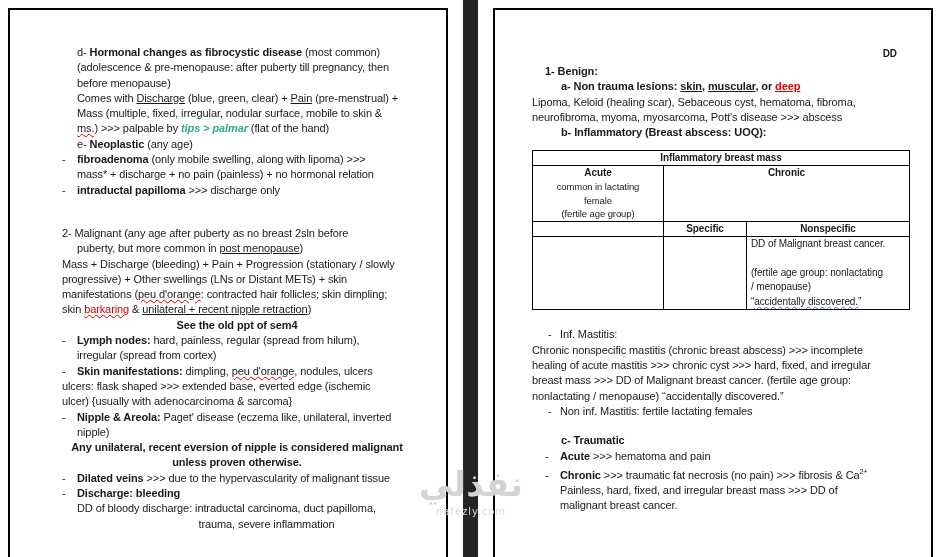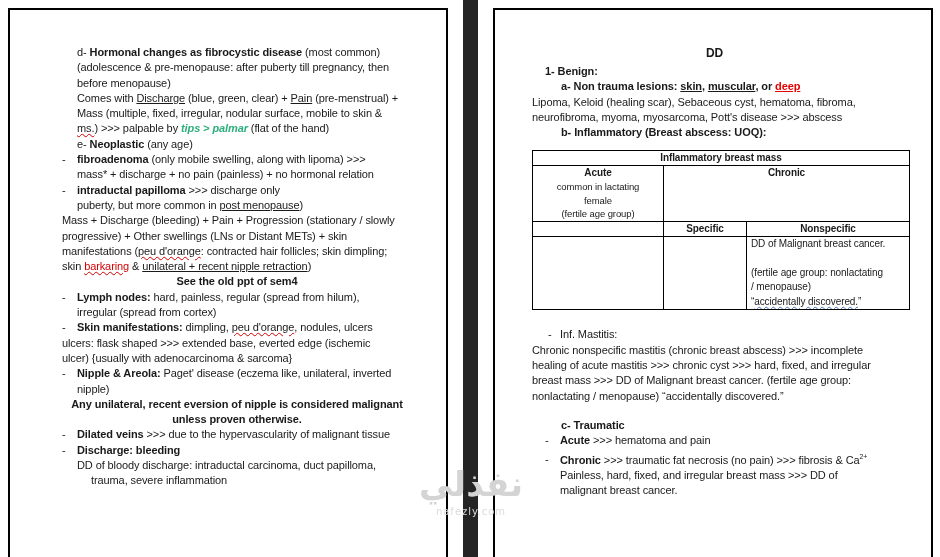--- a/index.html
+++ b/index.html
@@ -15,21 +15,21 @@
   #right-page{left:493px;width:440px;}
   .divider{position:absolute;left:463px;top:0;width:15px;height:557px;background:#242424;z-index:2;}
   .content{
     position:absolute;top:0;left:0;right:0;bottom:0;
     padding-top:35px;font-size:11px;line-height:15.3px;letter-spacing:-0.1px;
   }
   #left-page .content{padding-left:52px;padding-right:4px;}
   #right-page .content{padding-left:37px;padding-right:4px;}
   .line{white-space:nowrap;}
   .line.center{text-align:center;margin-right:30px;}
-  .line.big{font-size:12px;line-height:17px;}
+  .line.big{font-size:10px;line-height:17px;text-align:right;}
   .b{font-weight:bold;}
   .u{text-decoration:underline;}
   .i{font-style:italic;}
   .sup{vertical-align:super;font-size:7px;}
   .sqr{text-decoration-line:underline;text-decoration-style:wavy;text-decoration-color:#d40000;text-decoration-thickness:1px;}
   .sqb{text-decoration-line:underline;text-decoration-style:wavy;text-decoration-color:#4472c4;text-decoration-thickness:1px;}
   table.dd-table{border-collapse:collapse;table-layout:fixed;margin:10px 0 17px 0;}
   table.dd-table td{border:1.5px solid #000;padding:0 4px;vertical-align:top;font-size:10px;line-height:14px;overflow:hidden;}
   td.th{font-weight:bold;text-align:center;}
   td .cell-title{font-weight:bold;text-align:center;}
@@ -47,39 +47,40 @@
       <div class="line" style="margin-left: 15px;"><span>d- </span><span class="b">Hormonal changes as fibrocystic disease</span><span> (most common)</span></div>
       <div class="line" style="margin-left: 15px;"><span>(adolescence &amp; pre-menopause: after puberty till pregnancy, then</span></div>
       <div class="line" style="margin-left: 15px;"><span>before menopause)</span></div>
       <div class="line" style="margin-left: 15px;"><span>Comes with </span><span class="u">Discharge</span><span> (blue, green, clear) + </span><span class="u">Pain</span><span> (pre-menstrual) +</span></div>
       <div class="line" style="margin-left: 15px;"><span>Mass (multiple, fixed, irregular, nodular surface, mobile to skin &amp;</span></div>
       <div class="line" style="margin-left: 15px;"><span class="sqr">ms.</span><span>) &gt;&gt;&gt; palpable by </span><span class="b i" style="color: rgb(46, 175, 125);">tips &gt; palmar</span><span> (flat of the hand)</span></div>
       <div class="line" style="margin-left: 15px;"><span>e- </span><span class="b">Neoplastic</span><span> (any age)</span></div>
       <div class="line"><span style="display: inline-block; width: 15px;">-</span><span class="b">fibroadenoma</span><span> (only mobile swelling, along with lipoma) &gt;&gt;&gt;</span></div>
       <div class="line" style="margin-left: 15px;"><span>mass* + discharge + no pain (painless) + no hormonal relation</span></div>
       <div class="line"><span style="display: inline-block; width: 15px;">-</span><span class="b">intraductal papilloma</span><span> &gt;&gt;&gt; discharge only</span></div>
+      <div class="line" style="margin-top: 28px;"><span>2- Malignant (any age after puberty as no breast 2sln before</span></div>
       <div class="line" style="margin-left: 15px;"><span>puberty, but more common in </span><span class="u">post menopause</span><span>)</span></div>
       <div class="line"><span>Mass + Discharge (bleeding) + Pain + Progression (stationary / slowly</span></div>
       <div class="line"><span>progressive) + Other swellings (LNs or Distant METs) + skin</span></div>
       <div class="line"><span>manifestations (</span><span class="sqr">peu d'orange</span><span>: contracted hair follicles; skin dimpling;</span></div>
       <div class="line"><span>skin </span><span class="sqr" style="color: rgb(212, 0, 0);">barkaring</span><span> &amp; </span><span class="u">unilateral + recent nipple retraction</span><span>)</span></div>
       <div class="line center"><span class="b">See the old ppt of sem4</span></div>
       <div class="line"><span style="display: inline-block; width: 15px;">-</span><span class="b">Lymph nodes:</span><span> hard, painless, regular (spread from hilum),</span></div>
       <div class="line" style="margin-left: 15px;"><span>irregular (spread from cortex)</span></div>
       <div class="line"><span style="display: inline-block; width: 15px;">-</span><span class="b">Skin manifestations:</span><span> dimpling, </span><span class="sqr">peu d'orange</span><span>, nodules, ulcers</span></div>
       <div class="line"><span>ulcers: flask shaped &gt;&gt;&gt; extended base, everted edge (ischemic</span></div>
       <div class="line"><span>ulcer) {usually with adenocarcinoma &amp; sarcoma}</span></div>
       <div class="line"><span style="display: inline-block; width: 15px;">-</span><span class="b">Nipple &amp; Areola:</span><span> Paget' disease (eczema like, unilateral, inverted</span></div>
       <div class="line" style="margin-left: 15px;"><span>nipple)</span></div>
       <div class="line center"><span class="b">Any unilateral, recent eversion of nipple is considered malignant</span></div>
       <div class="line center"><span class="b">unless proven otherwise.</span></div>
       <div class="line"><span style="display: inline-block; width: 15px;">-</span><span class="b">Dilated veins</span><span> &gt;&gt;&gt; due to the hypervascularity of malignant tissue</span></div>
       <div class="line"><span style="display: inline-block; width: 15px;">-</span><span class="b">Discharge: bleeding</span></div>
       <div class="line" style="margin-left: 15px;"><span>DD of bloody discharge: intraductal carcinoma, duct papilloma,</span></div>
-      <div class="line" style="margin-left: 29px;"><span>trauma, severe inflammation</span></div>
+      <div class="line" style="margin-left: 29px; text-align: center;"><span>trauma, severe inflammation</span></div>
     </div>
 </div>
 
 <div class="divider"></div>
 
 <div class="page" id="right-page">
   <div class="content">
     <div>
         <div class="line center big"><span class="b">DD</span></div>
         <div class="line" style="margin-top: 2px; margin-left: 13px;"><span class="b">1- Benign:</span></div>
@@ -124,20 +125,21 @@
             </td>
       </tr>
     </tbody>
       </table>
     <div>
         <div class="line" style="margin-left: 16px;"><span style="display: inline-block; width: 12px;">-</span><span>Inf. Mastitis:</span></div>
         <div class="line"><span>Chronic nonspecific mastitis (chronic breast abscess) &gt;&gt;&gt; incomplete</span></div>
         <div class="line"><span>healing of acute mastitis &gt;&gt;&gt; chronic cyst &gt;&gt;&gt; hard, fixed, and irregular</span></div>
         <div class="line"><span>breast mass &gt;&gt;&gt; DD of Malignant breast cancer. (fertile age group:</span></div>
         <div class="line"><span>nonlactating / menopause) “accidentally discovered.”</span></div>
+        <div class="line" style="margin-left: 16px;"><span style="display: inline-block; width: 12px;">-</span><span>Non inf. Mastitis: fertile lactating females</span></div>
         <div class="line" style="margin-top: 14px; margin-left: 29px;"><span class="b">c- Traumatic</span></div>
         <div class="line" style="margin-left: 13px;"><span style="display: inline-block; width: 15px;">-</span><span class="b">Acute</span><span> &gt;&gt;&gt; hematoma and pain</span></div>
         <div class="line" style="margin-left: 13px;"><span style="display: inline-block; width: 15px;">-</span><span class="b">Chronic</span><span> &gt;&gt;&gt; traumatic fat necrosis (no pain) &gt;&gt;&gt; fibrosis &amp; Ca</span><span class="sup">2+</span></div>
         <div class="line" style="margin-left: 28px;"><span>Painless, hard, fixed, and irregular breast mass &gt;&gt;&gt; DD of</span></div>
         <div class="line" style="margin-left: 28px;"><span>malignant breast cancer.</span></div>
       </div>
   </div>
 </div>
 
 <div class="watermark">

